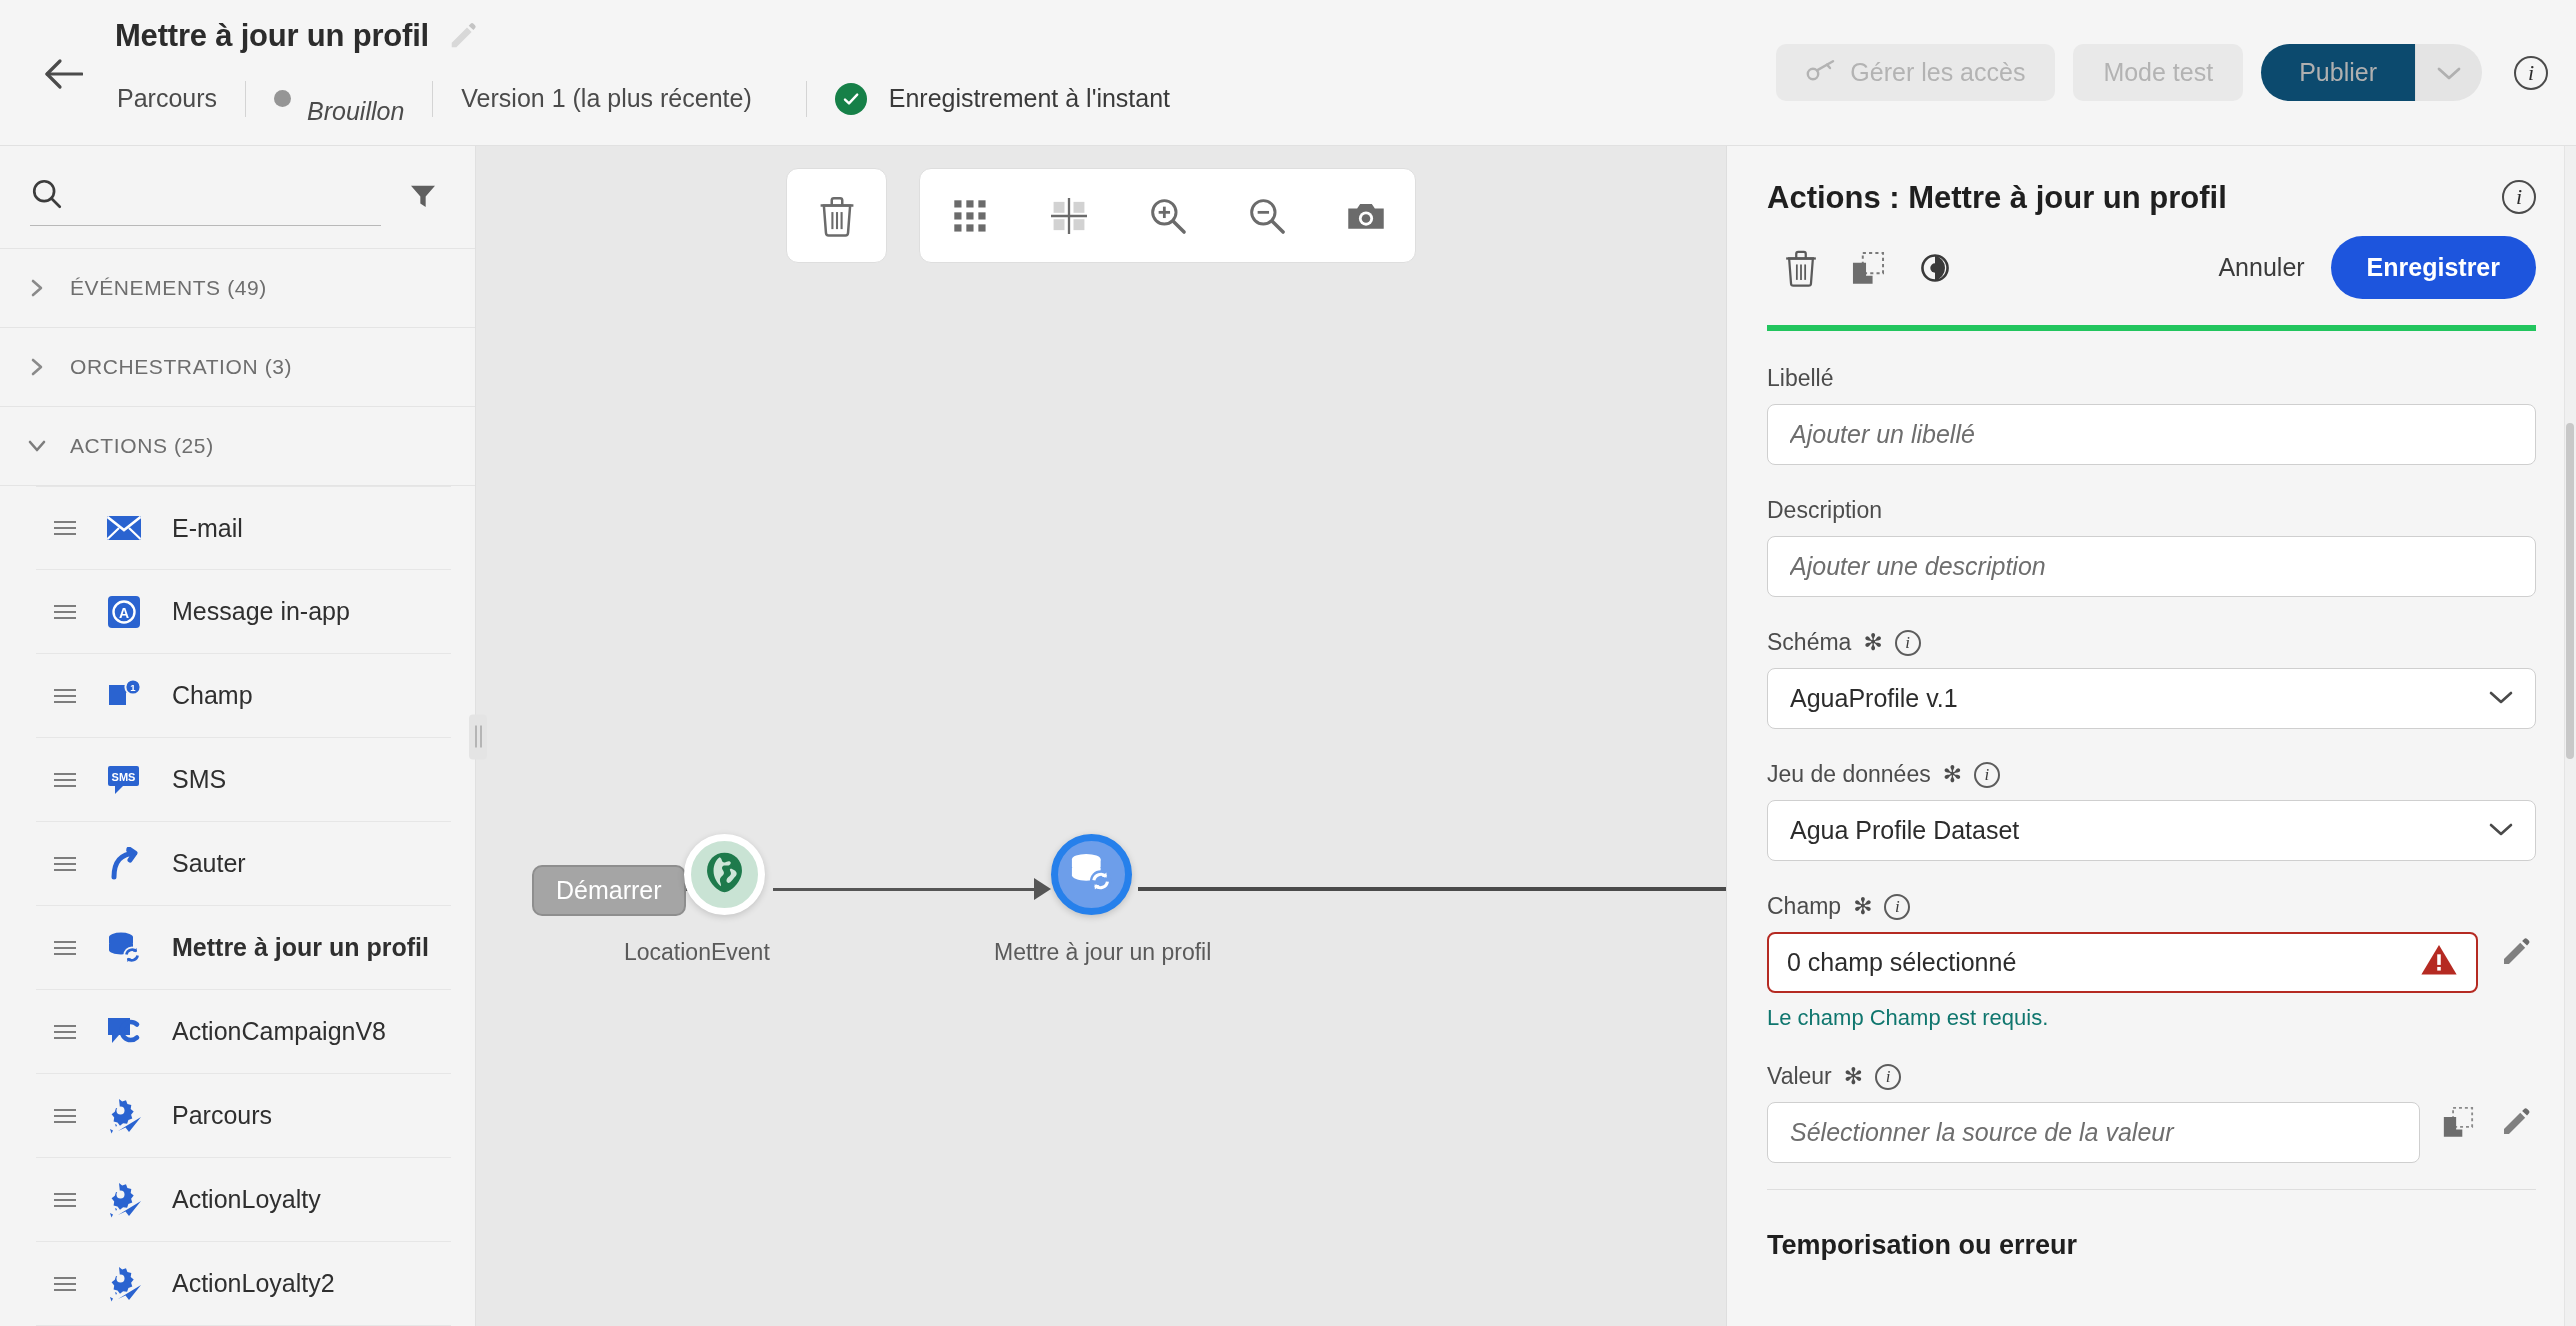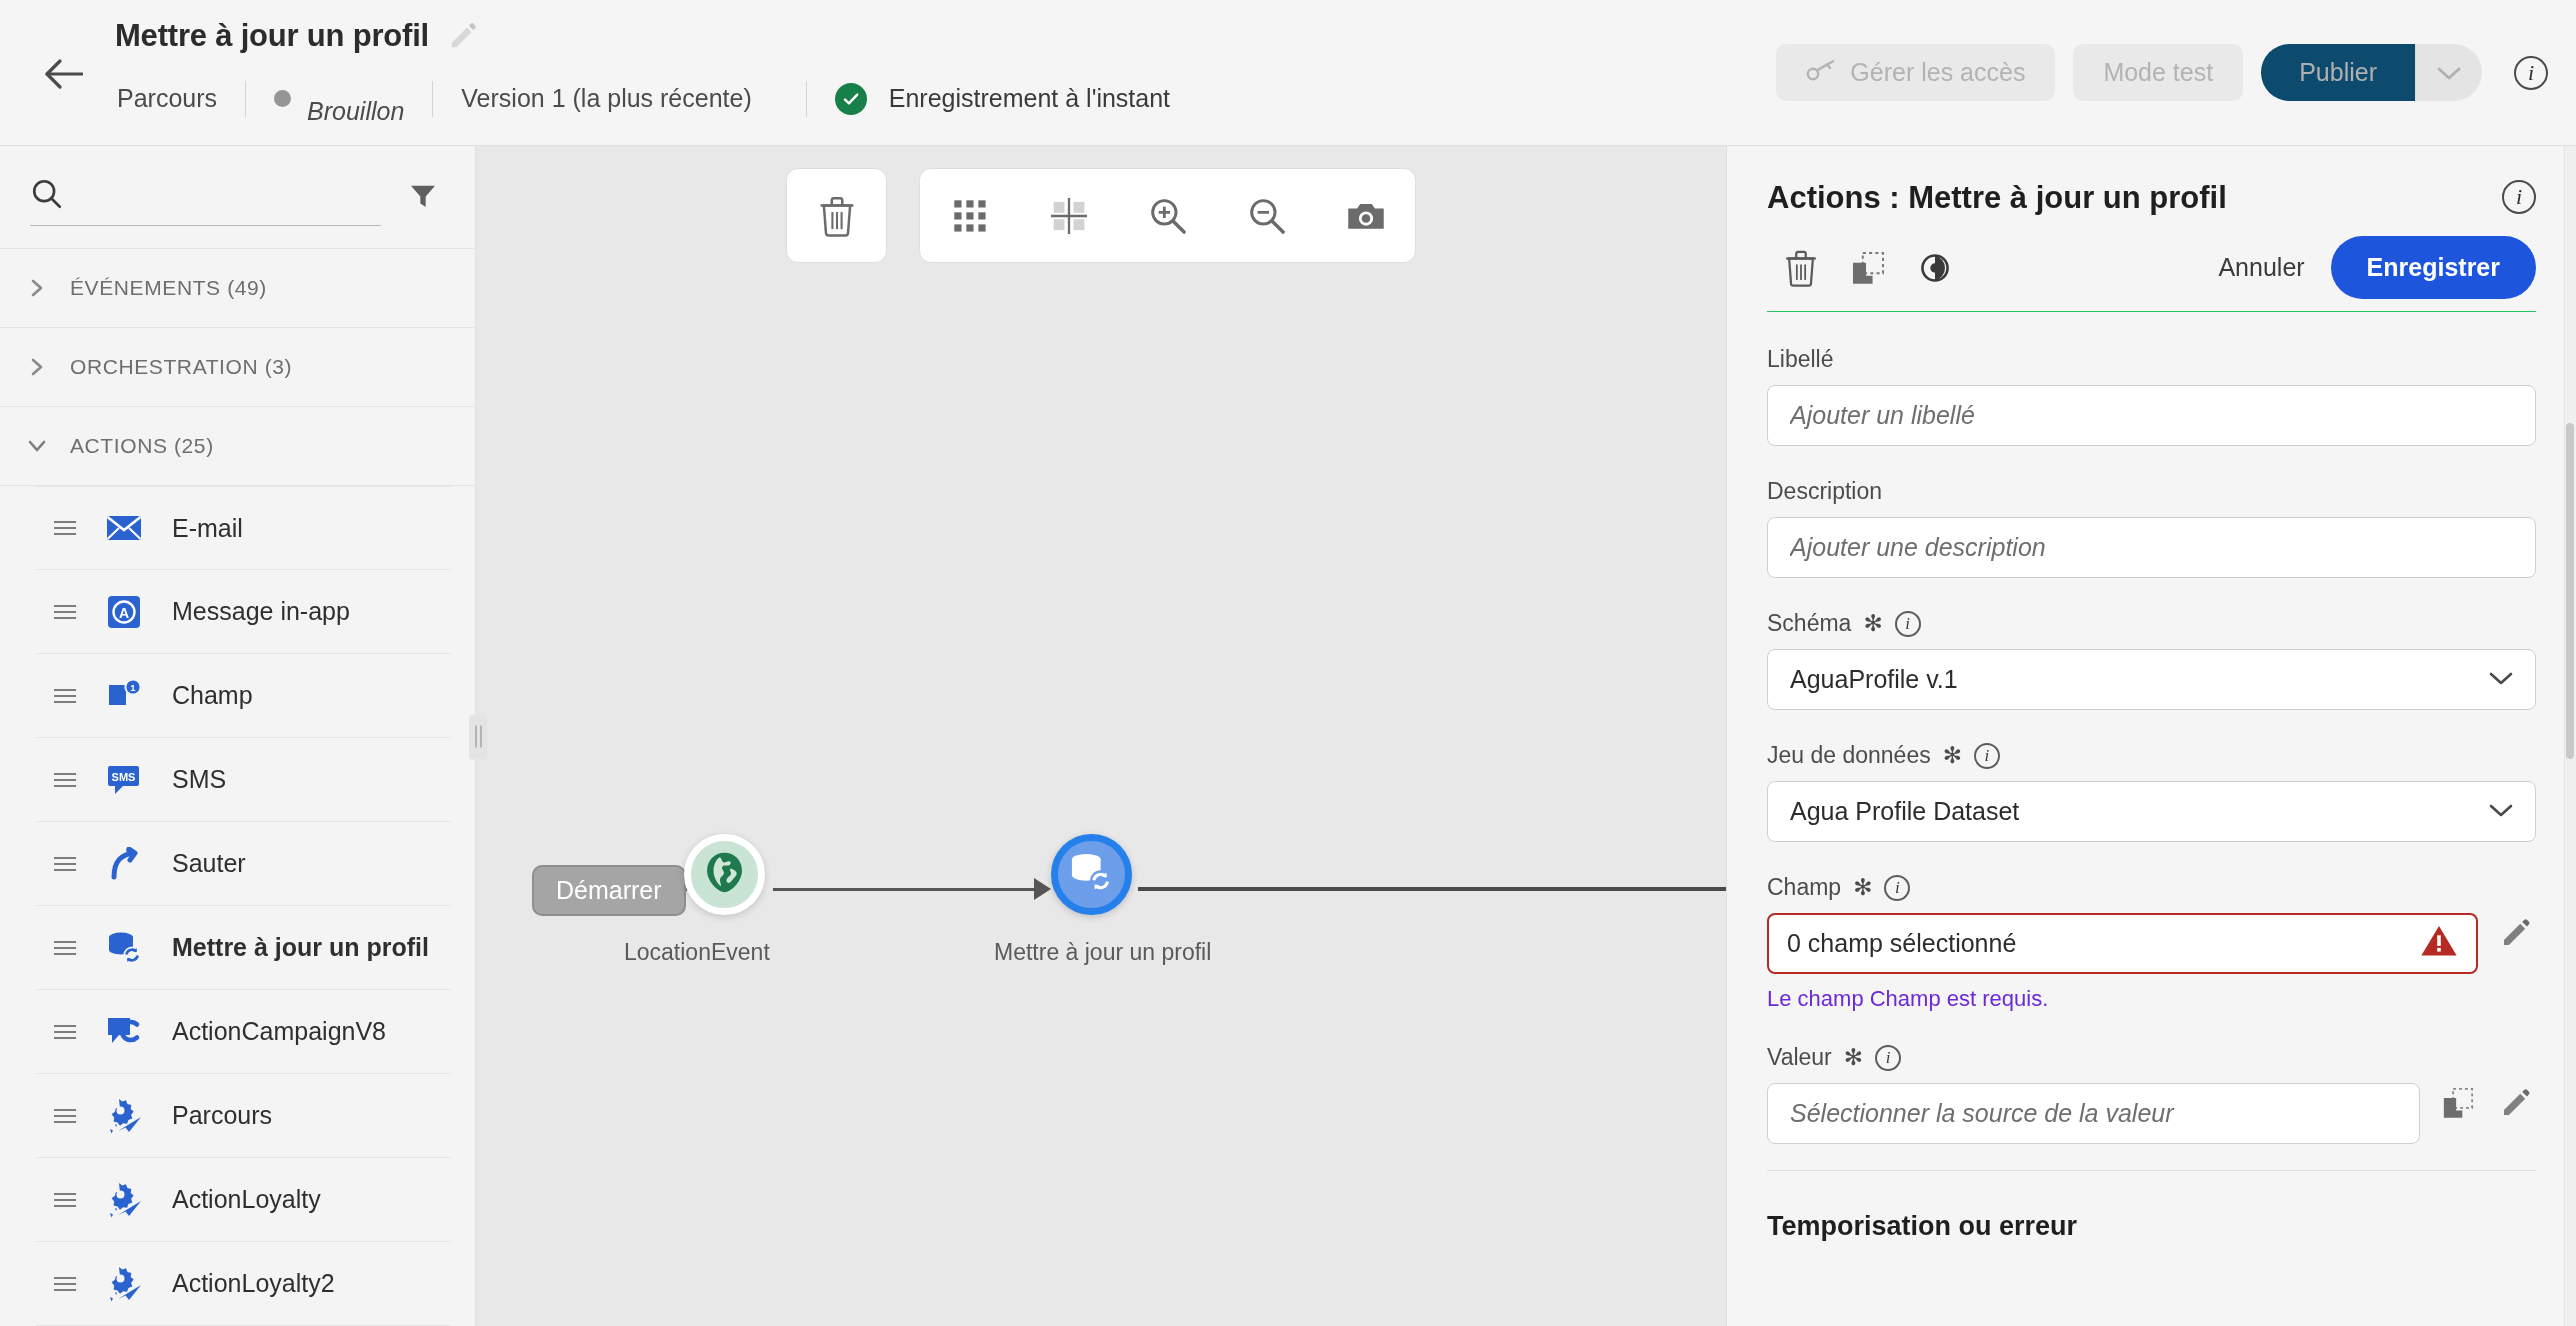--- a/index.html
+++ b/index.html
@@ -126,21 +126,21 @@
   .node-cap { position: absolute; font-size: 23px; color: #5a5a5a; white-space: nowrap; }
 
   
   .panel {
     width: 850px; flex: 0 0 850px; background: #f5f5f5;
     border-left: 1px solid #dedede; display: flex; flex-direction: column; position: relative;
   }
   .panel-head { padding: 34px 40px 0 40px; }
   .panel-title-row { display: flex; align-items: flex-start; justify-content: space-between; }
   .panel-title { font-size: 31px; font-weight: bold; color: #1f1f1f; }
-  .panel-actions { display: flex; align-items: center; margin-top: 20px; padding-bottom: 12px; border-bottom: 1px solid #22c55e; }
+  .panel-actions { display: flex; align-items: center; margin-top: 20px; padding-bottom: 26px; border-bottom: 6px solid #22c55e; }
   .pa-icon { width: 67px; height: 61px; display: flex; align-items: center; justify-content: center; cursor: pointer; }
   .pa-spacer { flex: 1 1 auto; }
   .btn-cancel { background: none; border: none; font-size: 25px; color: #3b3b3b; cursor: pointer; padding: 0 26px; font-family: inherit; }
   .btn-save {
     background: #1d55dd; color: #fff; font-size: 25px; font-weight: bold; border: none;
     border-radius: 32px; height: 63px; padding: 0 36px; cursor: pointer; font-family: inherit;
   }
   .panel-body { flex: 1 1 auto; overflow: hidden; padding: 34px 40px 0 40px; }
   .fgroup { margin-bottom: 32px; }
   .flabel { display: flex; align-items: center; gap: 12px; font-size: 23px; color: #4c4c4c; margin-bottom: 12px; }
@@ -160,21 +160,21 @@
     width: 100%; height: 61px; background: #fff; border: 1px solid #cfcfcf; border-radius: 8px;
     padding: 0 22px; font-size: 25px; color: #2c2c2c; display: flex; align-items: center; cursor: pointer;
   }
   .sel-caret { position: absolute; right: 22px; top: 50%; transform: translateY(-50%); pointer-events: none; }
   .row-inline { display: flex; align-items: flex-start; gap: 18px; }
   .inp-error {
     flex: 1 1 auto; height: 61px; background: #fff; border: 2px solid #b52a22; border-radius: 8px;
     padding: 0 18px; font-size: 25px; color: #2c2c2c; display: flex; align-items: center;
     justify-content: space-between; cursor: pointer;
   }
-  .err-msg { font-size: 22px; color: #6d28d9; margin-top: 12px; }
+  .err-msg { font-size: 22px; color: #0f766e; margin-top: 12px; }
   .edit-icon-btn { width: 40px; height: 40px; display: flex; align-items: center; justify-content: center; cursor: pointer; flex: 0 0 40px; }
   .copy-icon-btn { width: 40px; height: 40px; display: flex; align-items: center; justify-content: center; cursor: pointer; flex: 0 0 40px; }
   .panel-divider { height: 1px; background: #dedede; margin: 8px 0 0 0; }
   .sect-title { font-size: 27px; font-weight: bold; color: #1f1f1f; padding: 40px 0 0 0; }
   .panel-scroll-track { position: absolute; right: 0; top: 0; width: 12px; height: 100%; background: #f0f0f0; border-left: 1px solid #e4e4e4; }
   .panel-scroll-thumb { position: absolute; right: 2px; top: 277px; width: 8px; height: 336px; background: #c8c8c8; border-radius: 4px; cursor: pointer; }
 </style>
 </head>
 <body>
 

